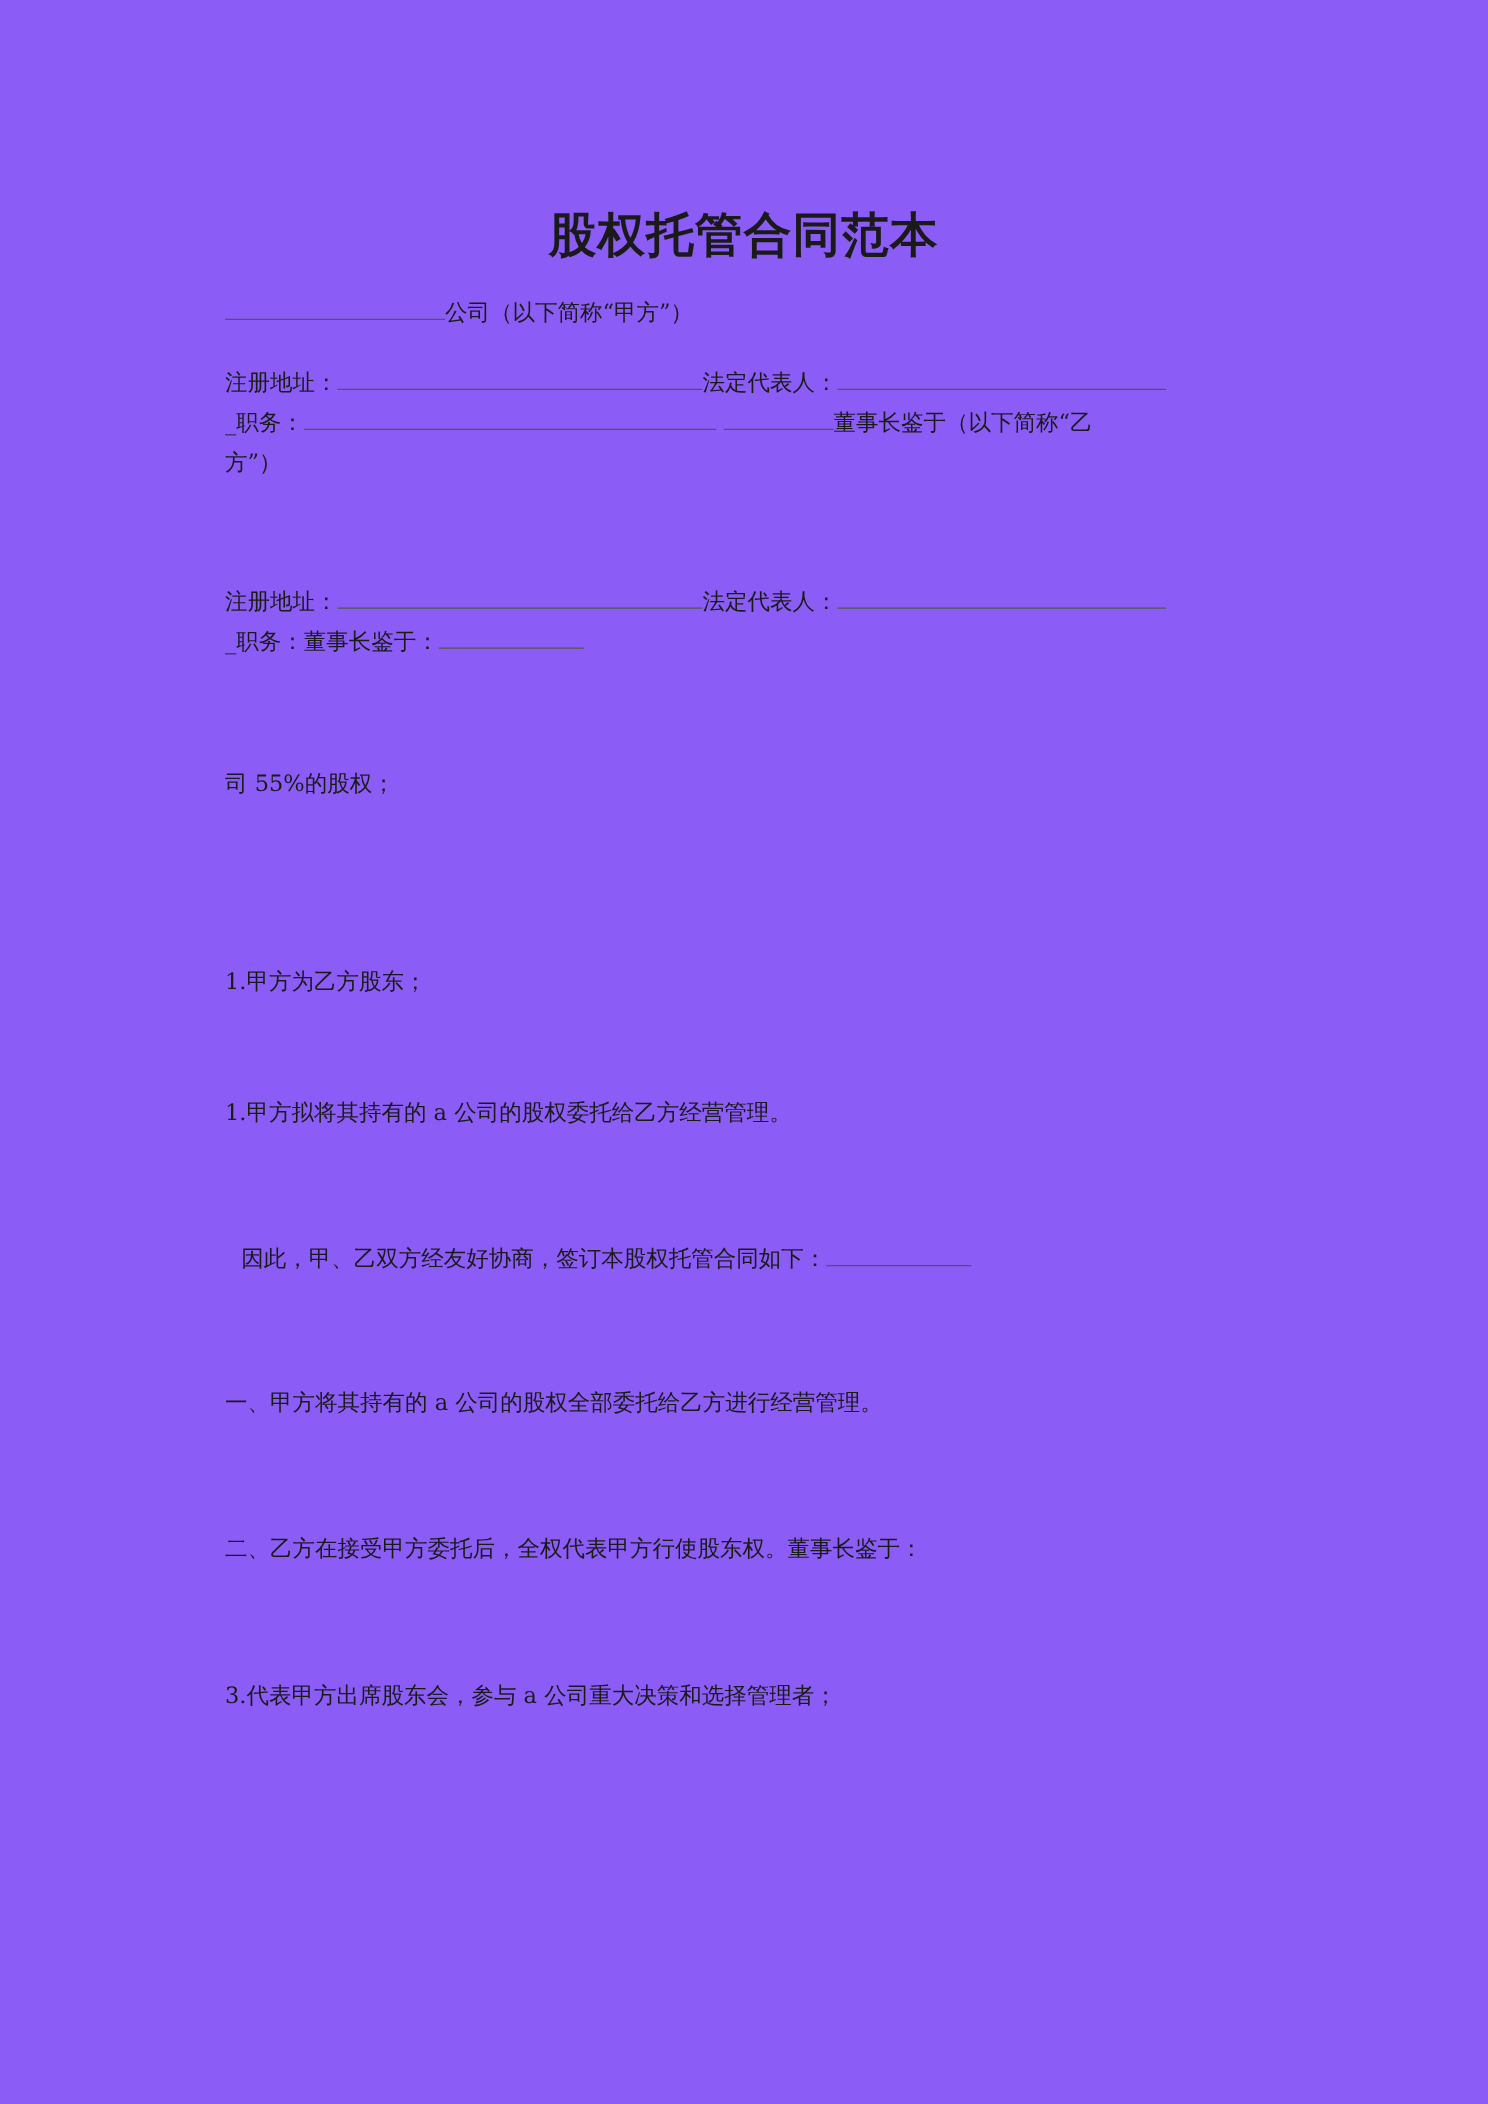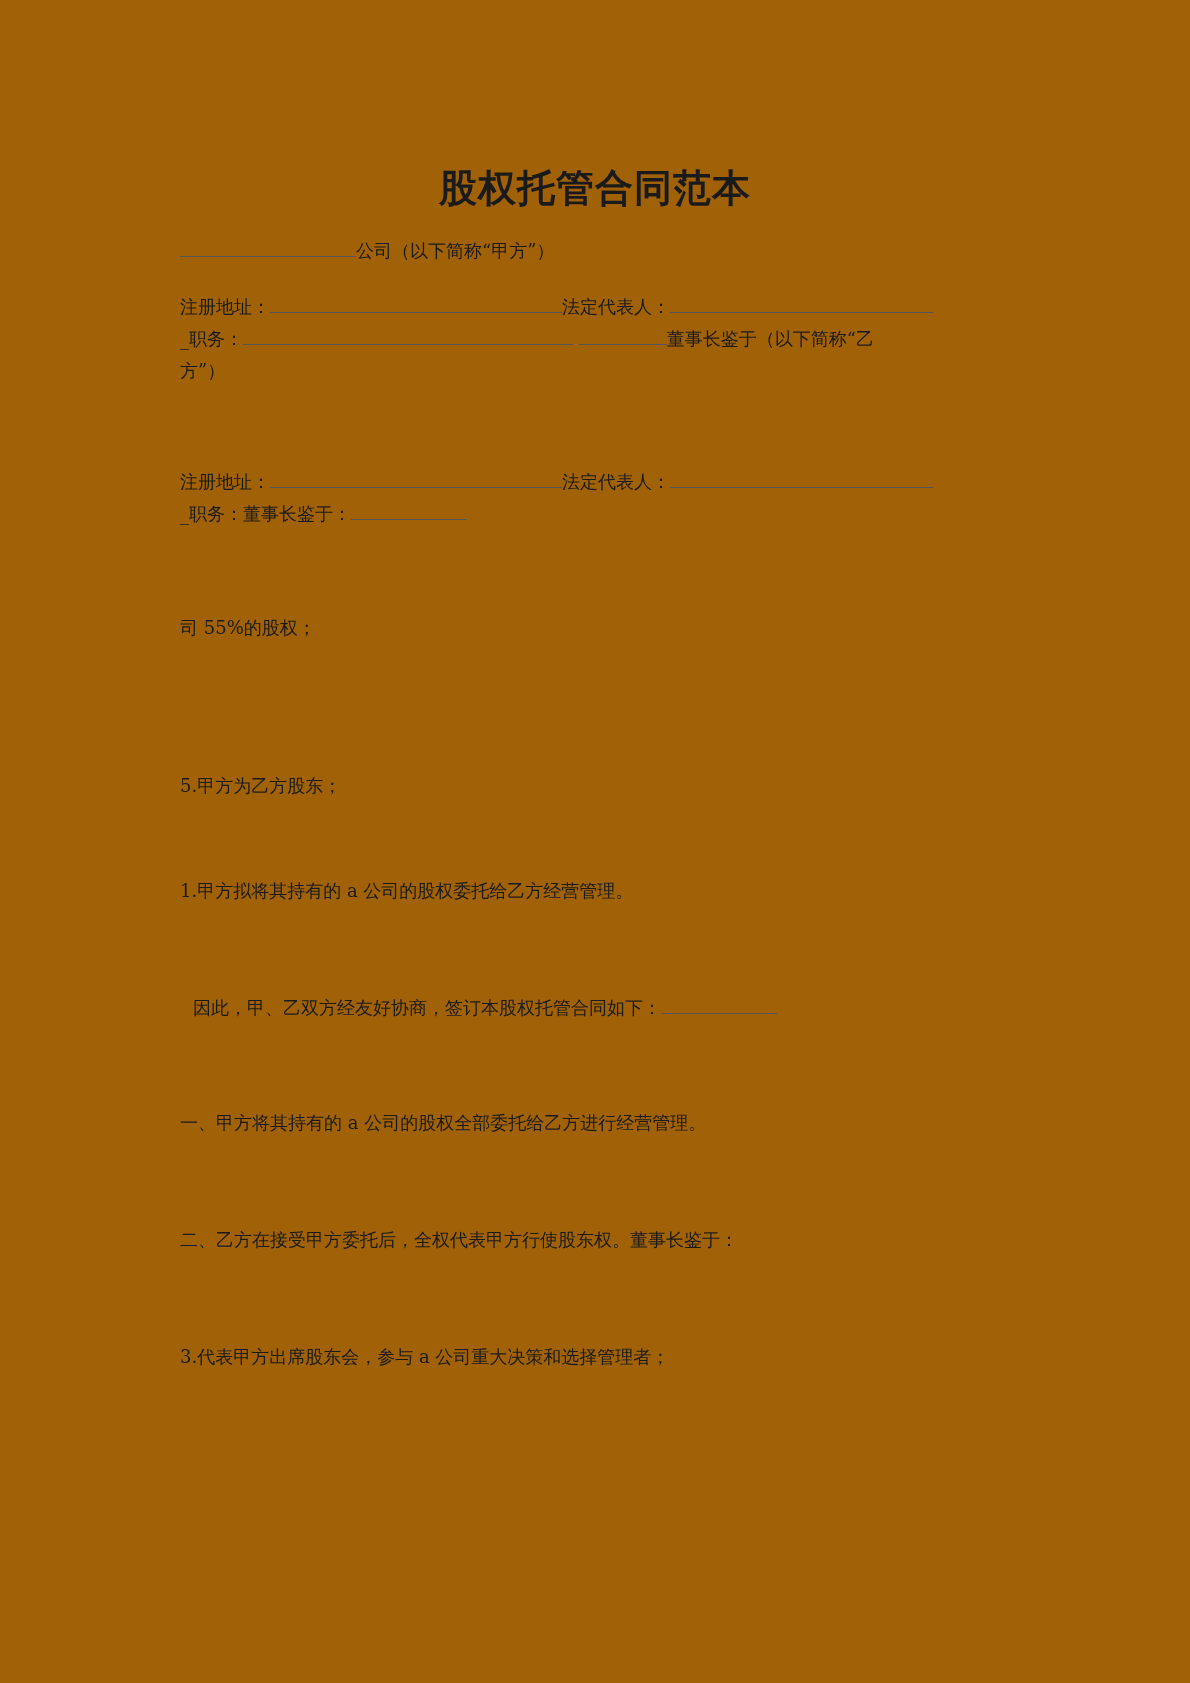--- a/index.html
+++ b/index.html
@@ -1,18 +1,18 @@
 <!DOCTYPE html>
 <html><head>
 <meta charset="utf-8">
 <style>
   html, body { margin: 0; padding: 0; background: #ffffff; }
   body { width: 1190px; height: 1683px; position: relative; overflow: hidden;
          font-family: "DejaVu Serif", "Liberation Serif", serif; color: #1a1a1a; }
-  .page { position: absolute; left: 0; top: 0; width: 1190px; height: 1683px; background: #a16207; }
+  .page { position: absolute; left: 0; top: 0; width: 1190px; height: 1683px; background: #8b5cf6; }
   .title { position: absolute; left: 0; width: 1190px; top: 163px; text-align: center;
            font-size: 38px; font-weight: bold; letter-spacing: 1px; line-height: 50px;
            font-family: "DejaVu Sans", "Liberation Sans", sans-serif; }
   .para { position: absolute; left: 180px; width: 835px; font-size: 18px; line-height: 32px;
           white-space: normal; }
   .blank { display: inline-block; border-bottom: 1px solid #555; height: 18px; vertical-align: baseline; }
 </style>
 </head>
 <body>
 
@@ -42,21 +42,21 @@
     </div>
     <div>
       <span>_职务：董事长鉴于：</span><span class="blank" style="width:116px;"></span>
     </div>
   </div>
 
   <div class="para" style="top:612px;">
     <div>司 55%的股权；</div>
   </div>
 
-  <div class="para" style="top:770px;">5.甲方为乙方股东；</div>
+  <div class="para" style="top:770px;">1.甲方为乙方股东；</div>
 
   <div class="para" style="top:875px;">1.甲方拟将其持有的 a 公司的股权委托给乙方经营管理。</div>
 
   <div class="para" style="top:992px;margin-left:13px;">
     <span>因此，甲、乙双方经友好协商，签订本股权托管合同如下：</span><span class="blank" style="width:116px;"></span>
   </div>
 
   <div class="para" style="top:1107px;">一、甲方将其持有的 a 公司的股权全部委托给乙方进行经营管理。</div>
 
   <div class="para" style="top:1224px;">二、乙方在接受甲方委托后，全权代表甲方行使股东权。董事长鉴于：</div>

